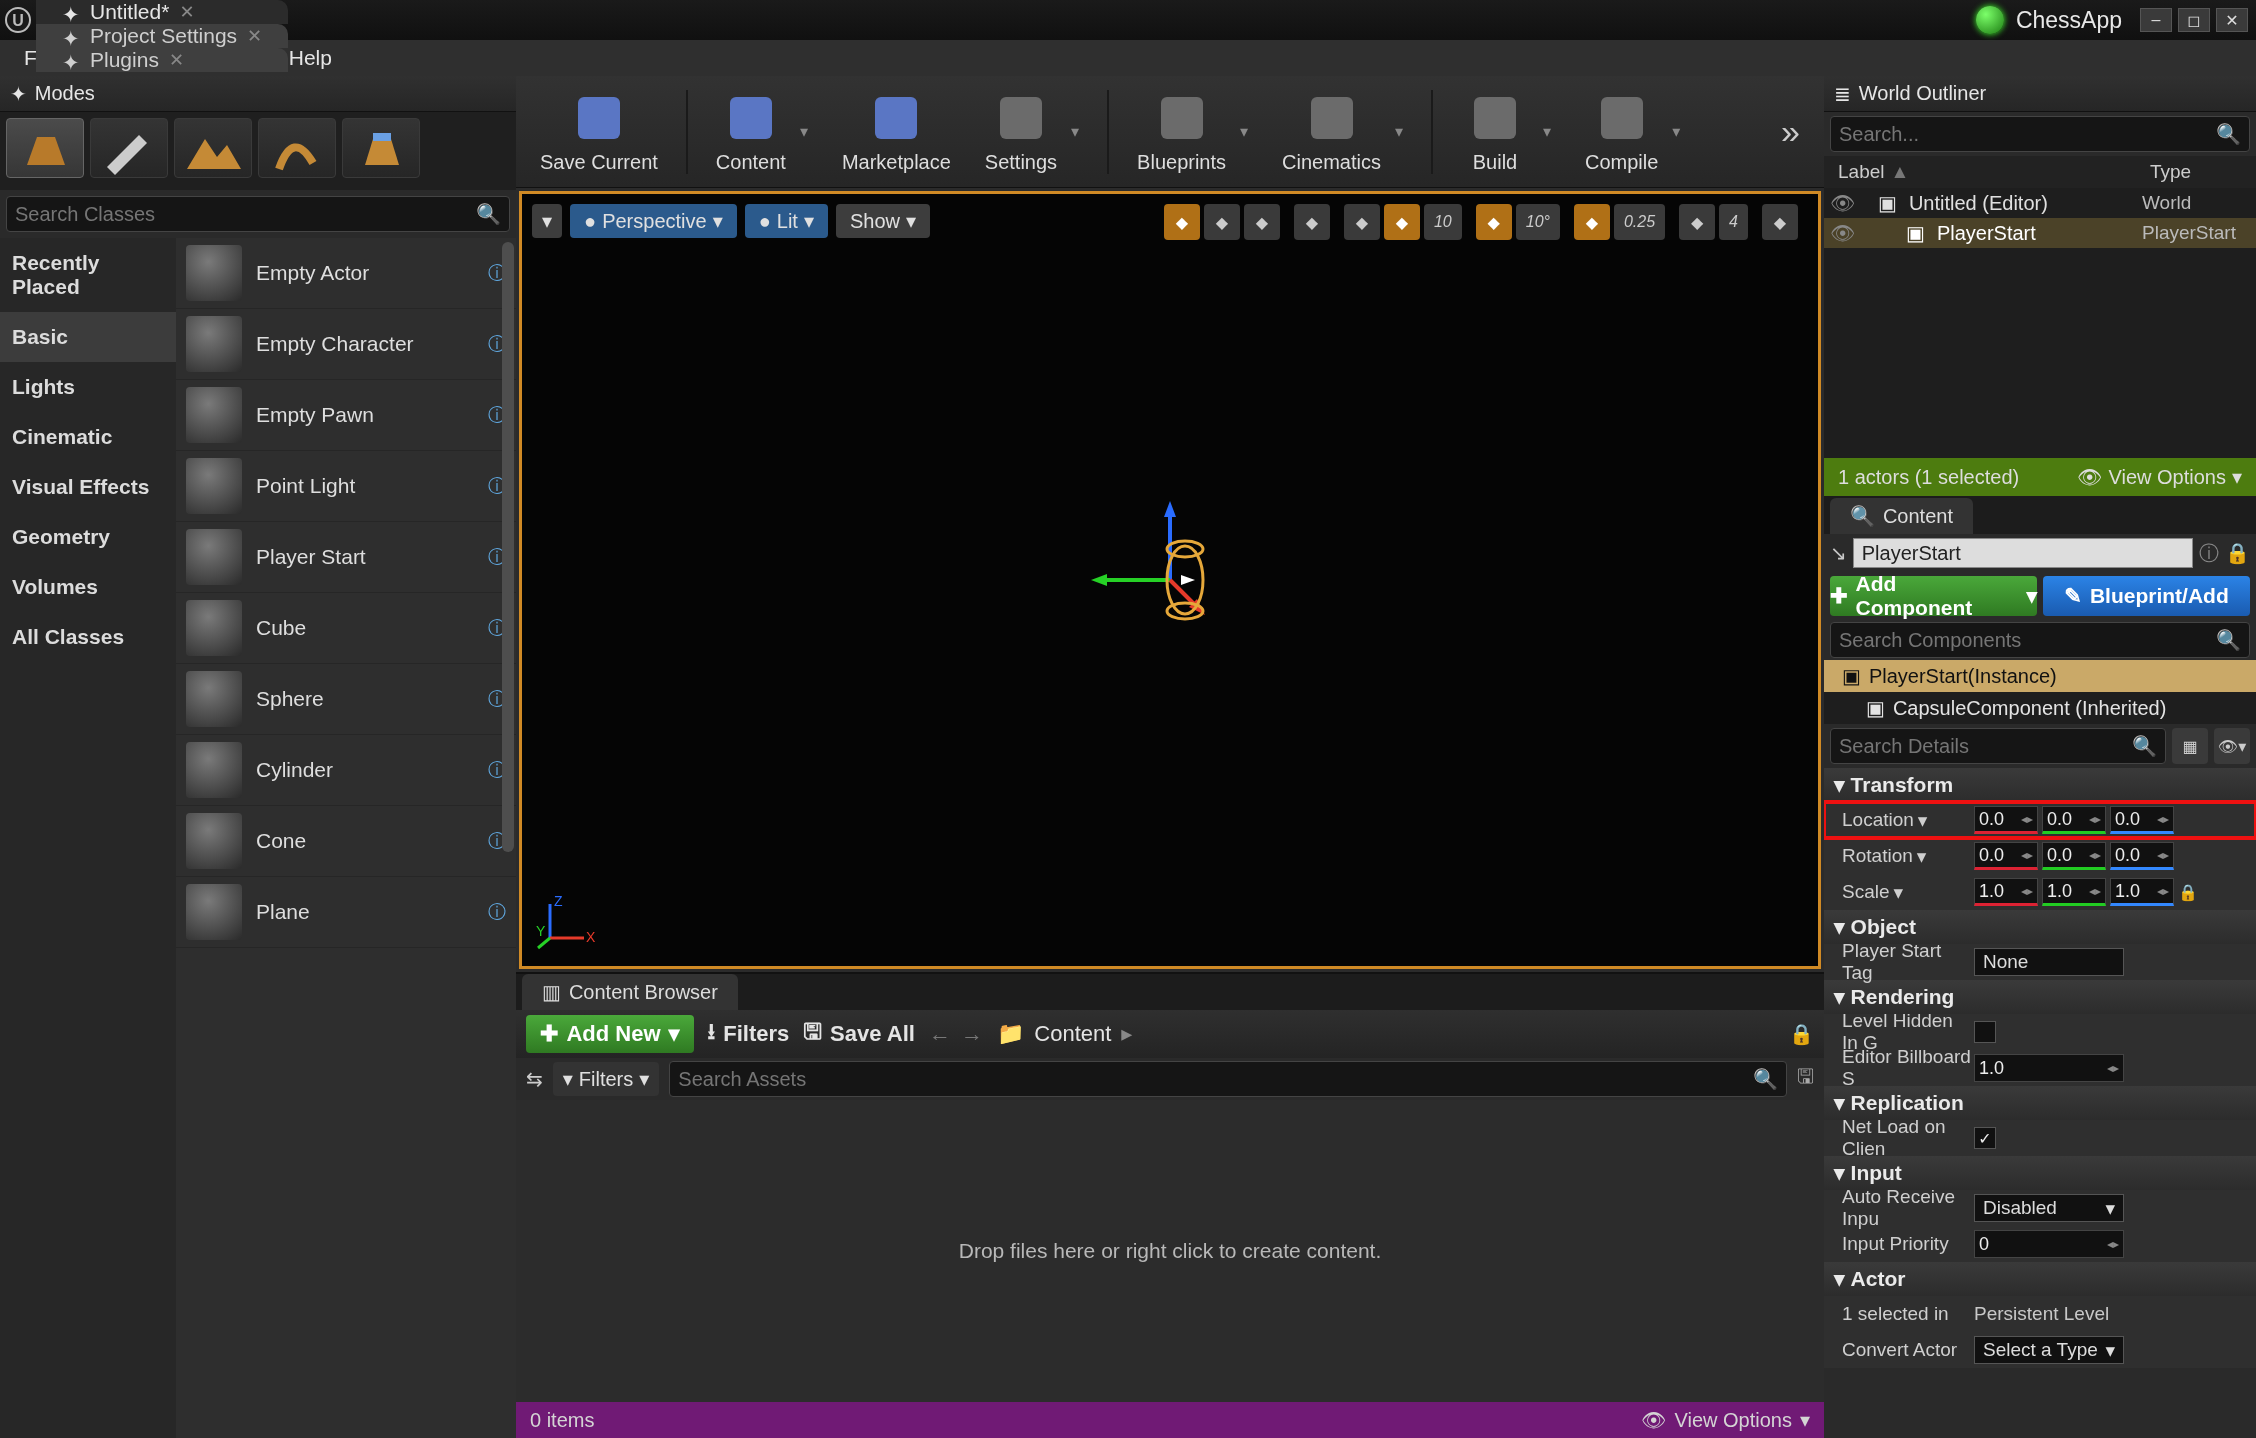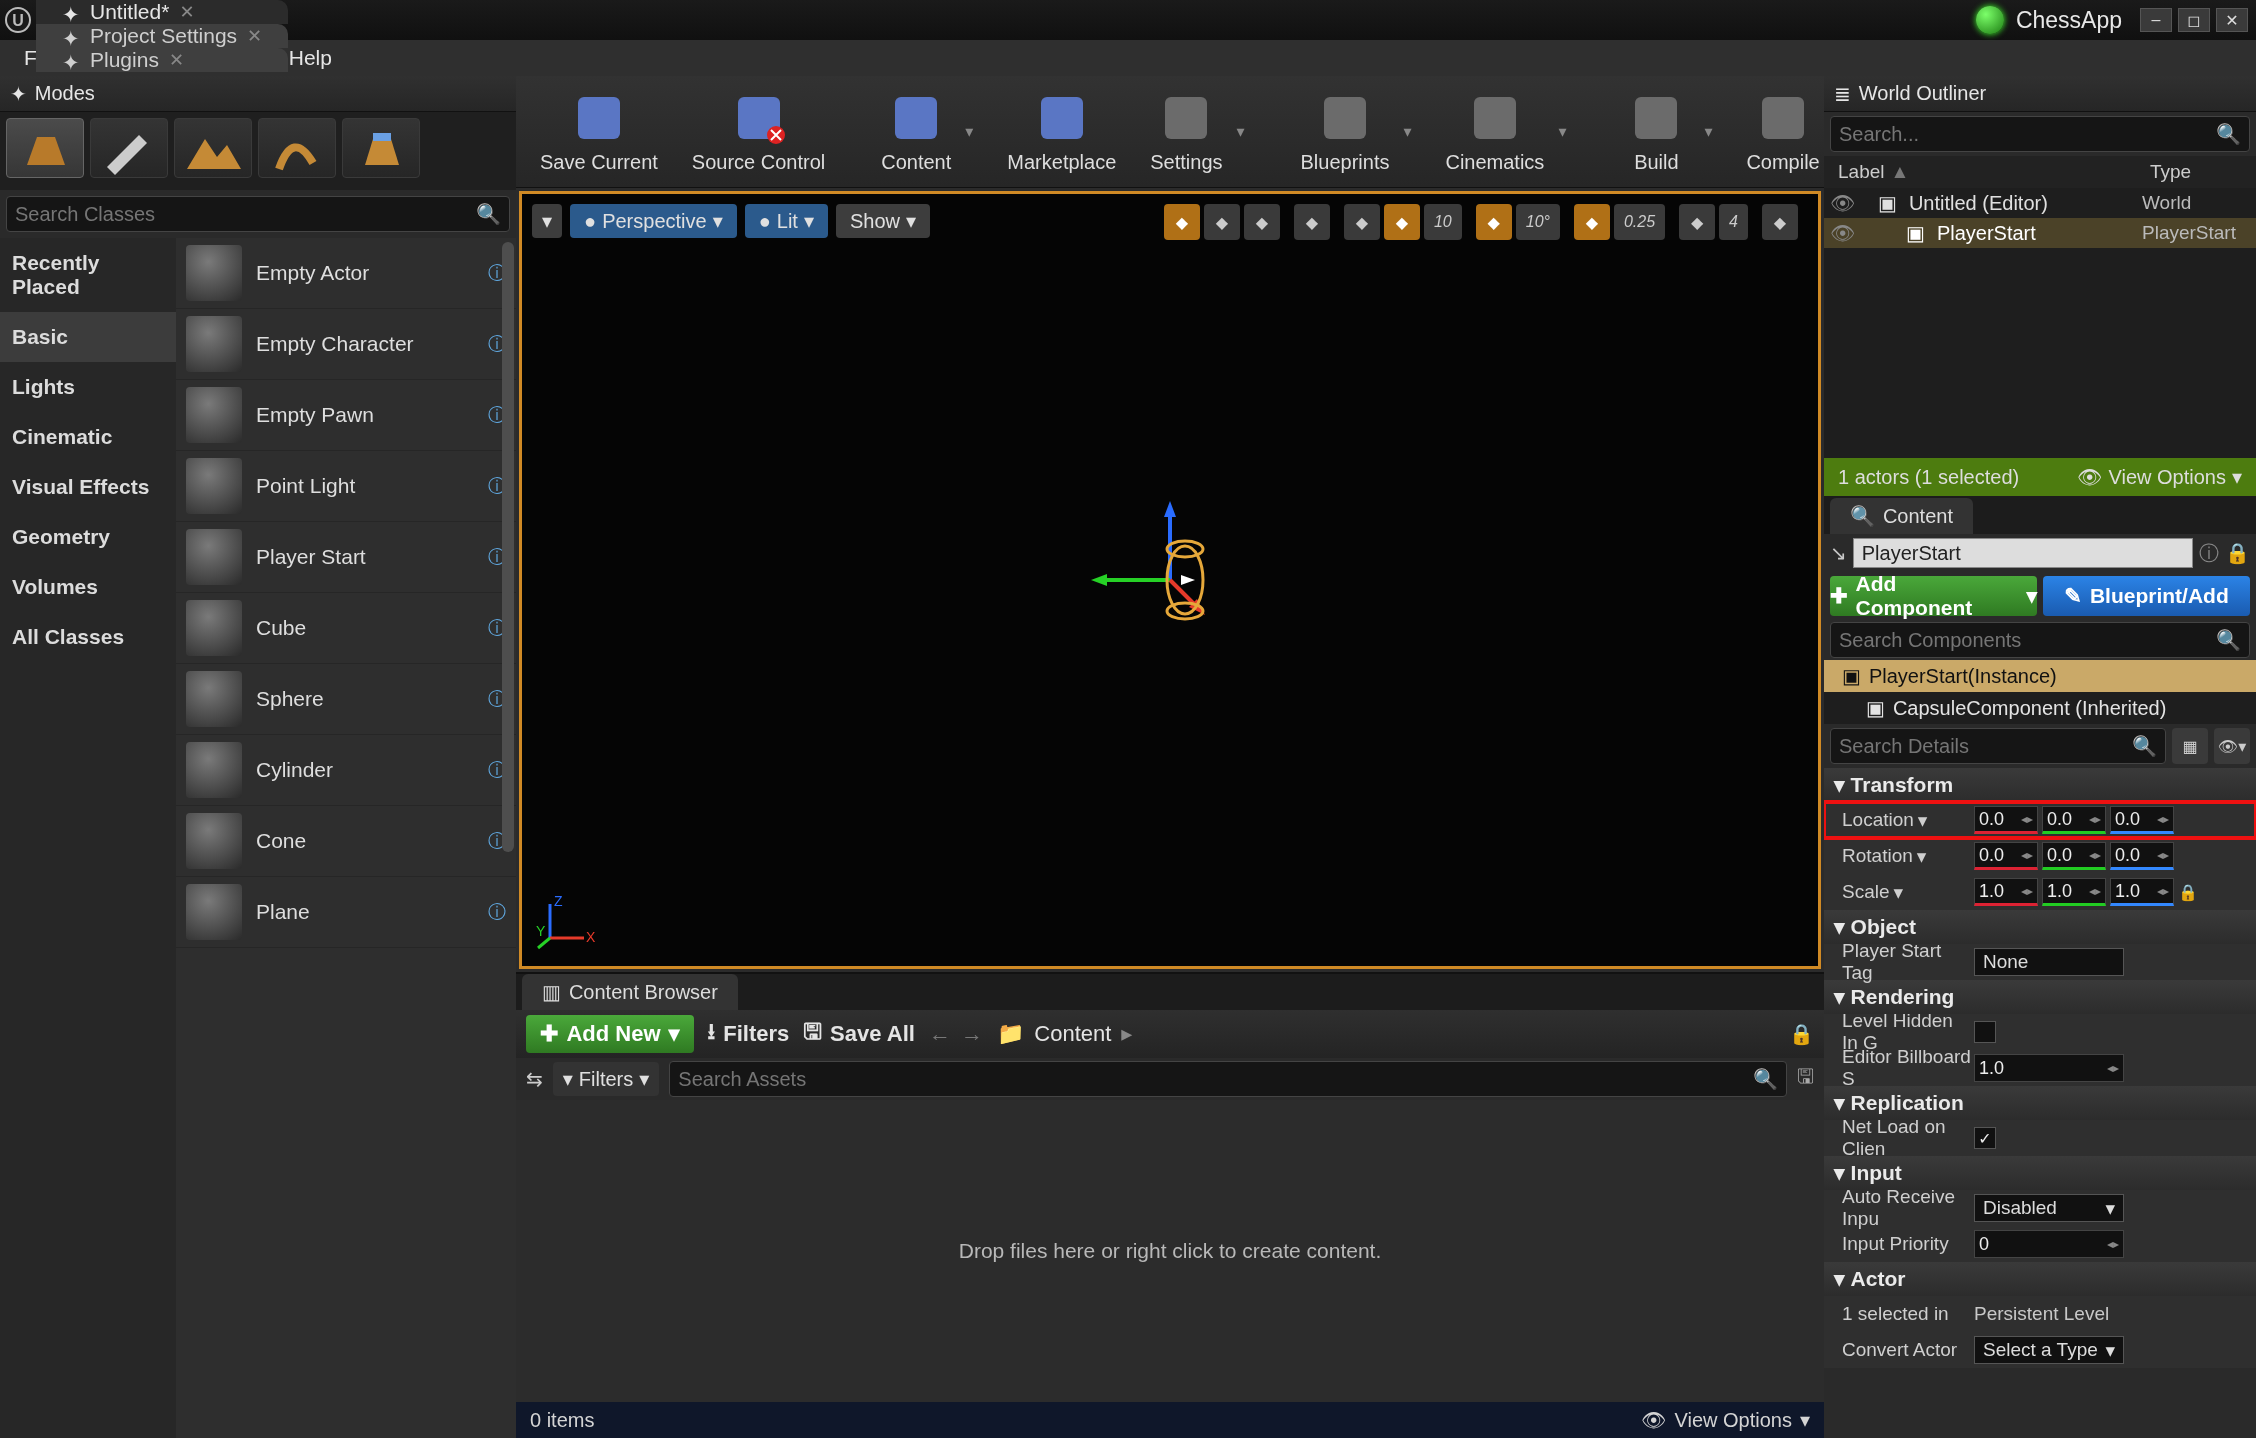--- a/index.html
+++ b/index.html
@@ -89,21 +89,21 @@
 .cbtab{background:#333;padding:6px 20px;border-top-left-radius:6px;border-top-right-radius:6px;color:#ddd;font-size:20px;display:flex;gap:8px;align-items:center;}
 #cb-bar{height:48px;background:linear-gradient(#2f2f2f,#242424);display:flex;align-items:center;gap:14px;padding:0 10px;}
 .greenbtn{background:linear-gradient(#4aa83a,#2f7a22);color:#fff;font-weight:700;padding:6px 14px;border-radius:4px;display:flex;align-items:center;gap:8px;font-size:22px;}
 .greybtn{color:#e4e4e4;display:flex;align-items:center;gap:8px;font-size:22px;font-weight:600;}
 #cb-bar .navarr{color:#777;font-size:22px;display:flex;gap:10px;}
 #cb-bar .path{display:flex;align-items:center;gap:10px;color:#e4e4e4;font-size:22px;}
 #cb-bar .lockicn{margin-left:auto;color:#aaa;font-size:20px;}
 #cb-filter{height:42px;display:flex;align-items:center;gap:10px;padding:0 10px;background:#2a2a2a;}
 #cb-filter .searchbox{flex:1;margin:0;}
 #cb-body{flex:1;display:flex;align-items:center;justify-content:center;color:#b8b8b8;font-size:21px;background:#2c2c2c;}
-#cb-status{height:36px;display:flex;align-items:center;padding:0 14px;color:#d4d4d4;font-size:20px;background:#0f172a;}
+#cb-status{height:36px;display:flex;align-items:center;padding:0 14px;color:#d4d4d4;font-size:20px;background:#701a75;}
 #cb-status .vopt{margin-left:auto;display:flex;align-items:center;gap:8px;}
 
 
 #rightcol{width:432px;display:flex;flex-direction:column;background:#2a2a2a;}
 #outliner{display:flex;flex-direction:column;height:420px;}
 #outliner .cols{display:flex;background:#222;height:32px;align-items:center;font-size:19px;color:#ccc;}
 #outliner .cols .c1{flex:1;padding-left:14px;display:flex;gap:6px;}
 #outliner .cols .c2{width:114px;padding-left:8px;}
 #outree{flex:1;background:#1e1e1e;font-size:20px;color:#e0e0e0;}
 .outrow{display:flex;align-items:center;height:30px;gap:6px;padding-left:6px;}
@@ -297,30 +297,20 @@
   <div id="centercol">
     <div id="toolbar">
         <div class="tgroup">
           <div class="tbtn">
             <svg class="ticon" width="54" height="54">
               <rect x="6" y="6" width="42" height="42" rx="6" fill="#5a76c4"></rect>
             </svg>
             <div class="tlbl">Save Current</div>
           </div>
         </div>
-        <div class="tgroup">
-          <div class="tbtn">
-            <svg class="ticon" width="54" height="54">
-              <rect x="6" y="6" width="42" height="42" rx="6" fill="#5a76c4"></rect>
-              <circle cx="44" cy="44" r="9" fill="#d22"></circle>
-              <path d="M39 39 L49 49 M49 39 L39 49" stroke="#fff" stroke-width="2"></path>
-            </svg>
-            <div class="tlbl">Source Control</div>
-          </div>
-        </div>
         <div class="tsep"></div>
         <div class="tgroup">
           <div class="tbtn">
             <svg class="ticon" width="54" height="54">
               <rect x="6" y="6" width="42" height="42" rx="6" fill="#5a76c4"></rect>
             </svg>
             <div class="tlbl">Content</div>
           </div>
           <div class="tdrop">▾</div>
         </div>

